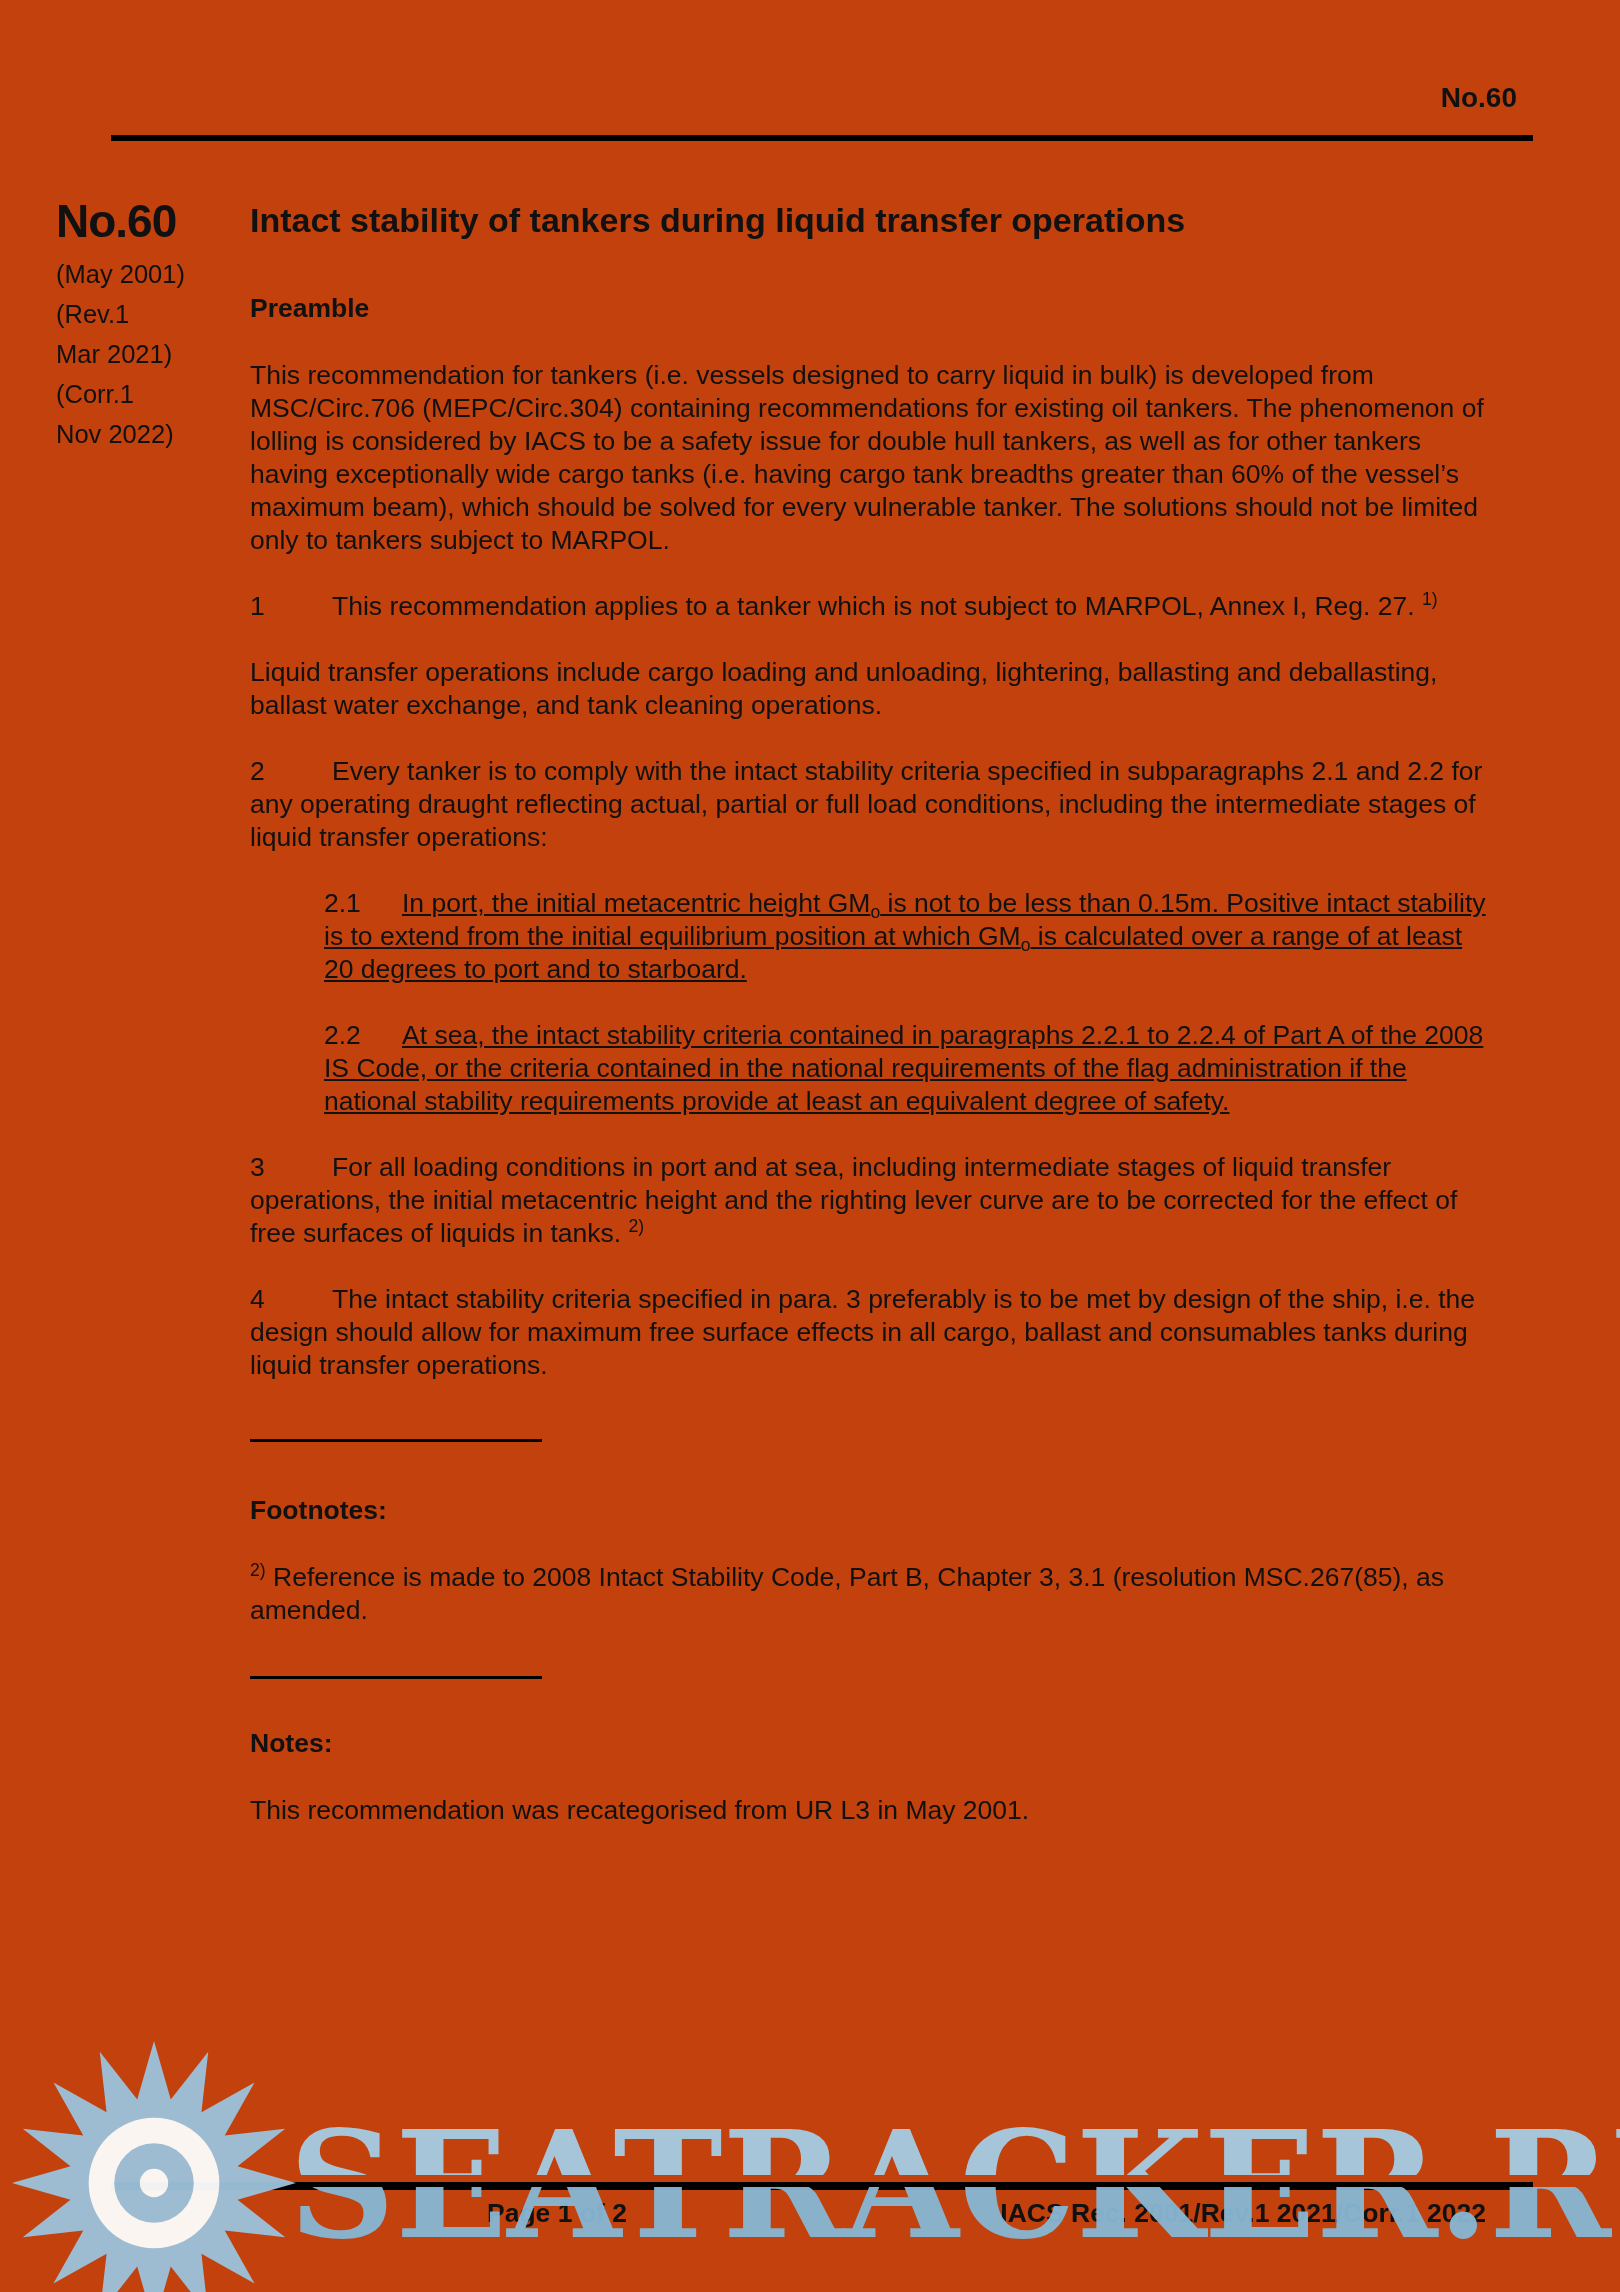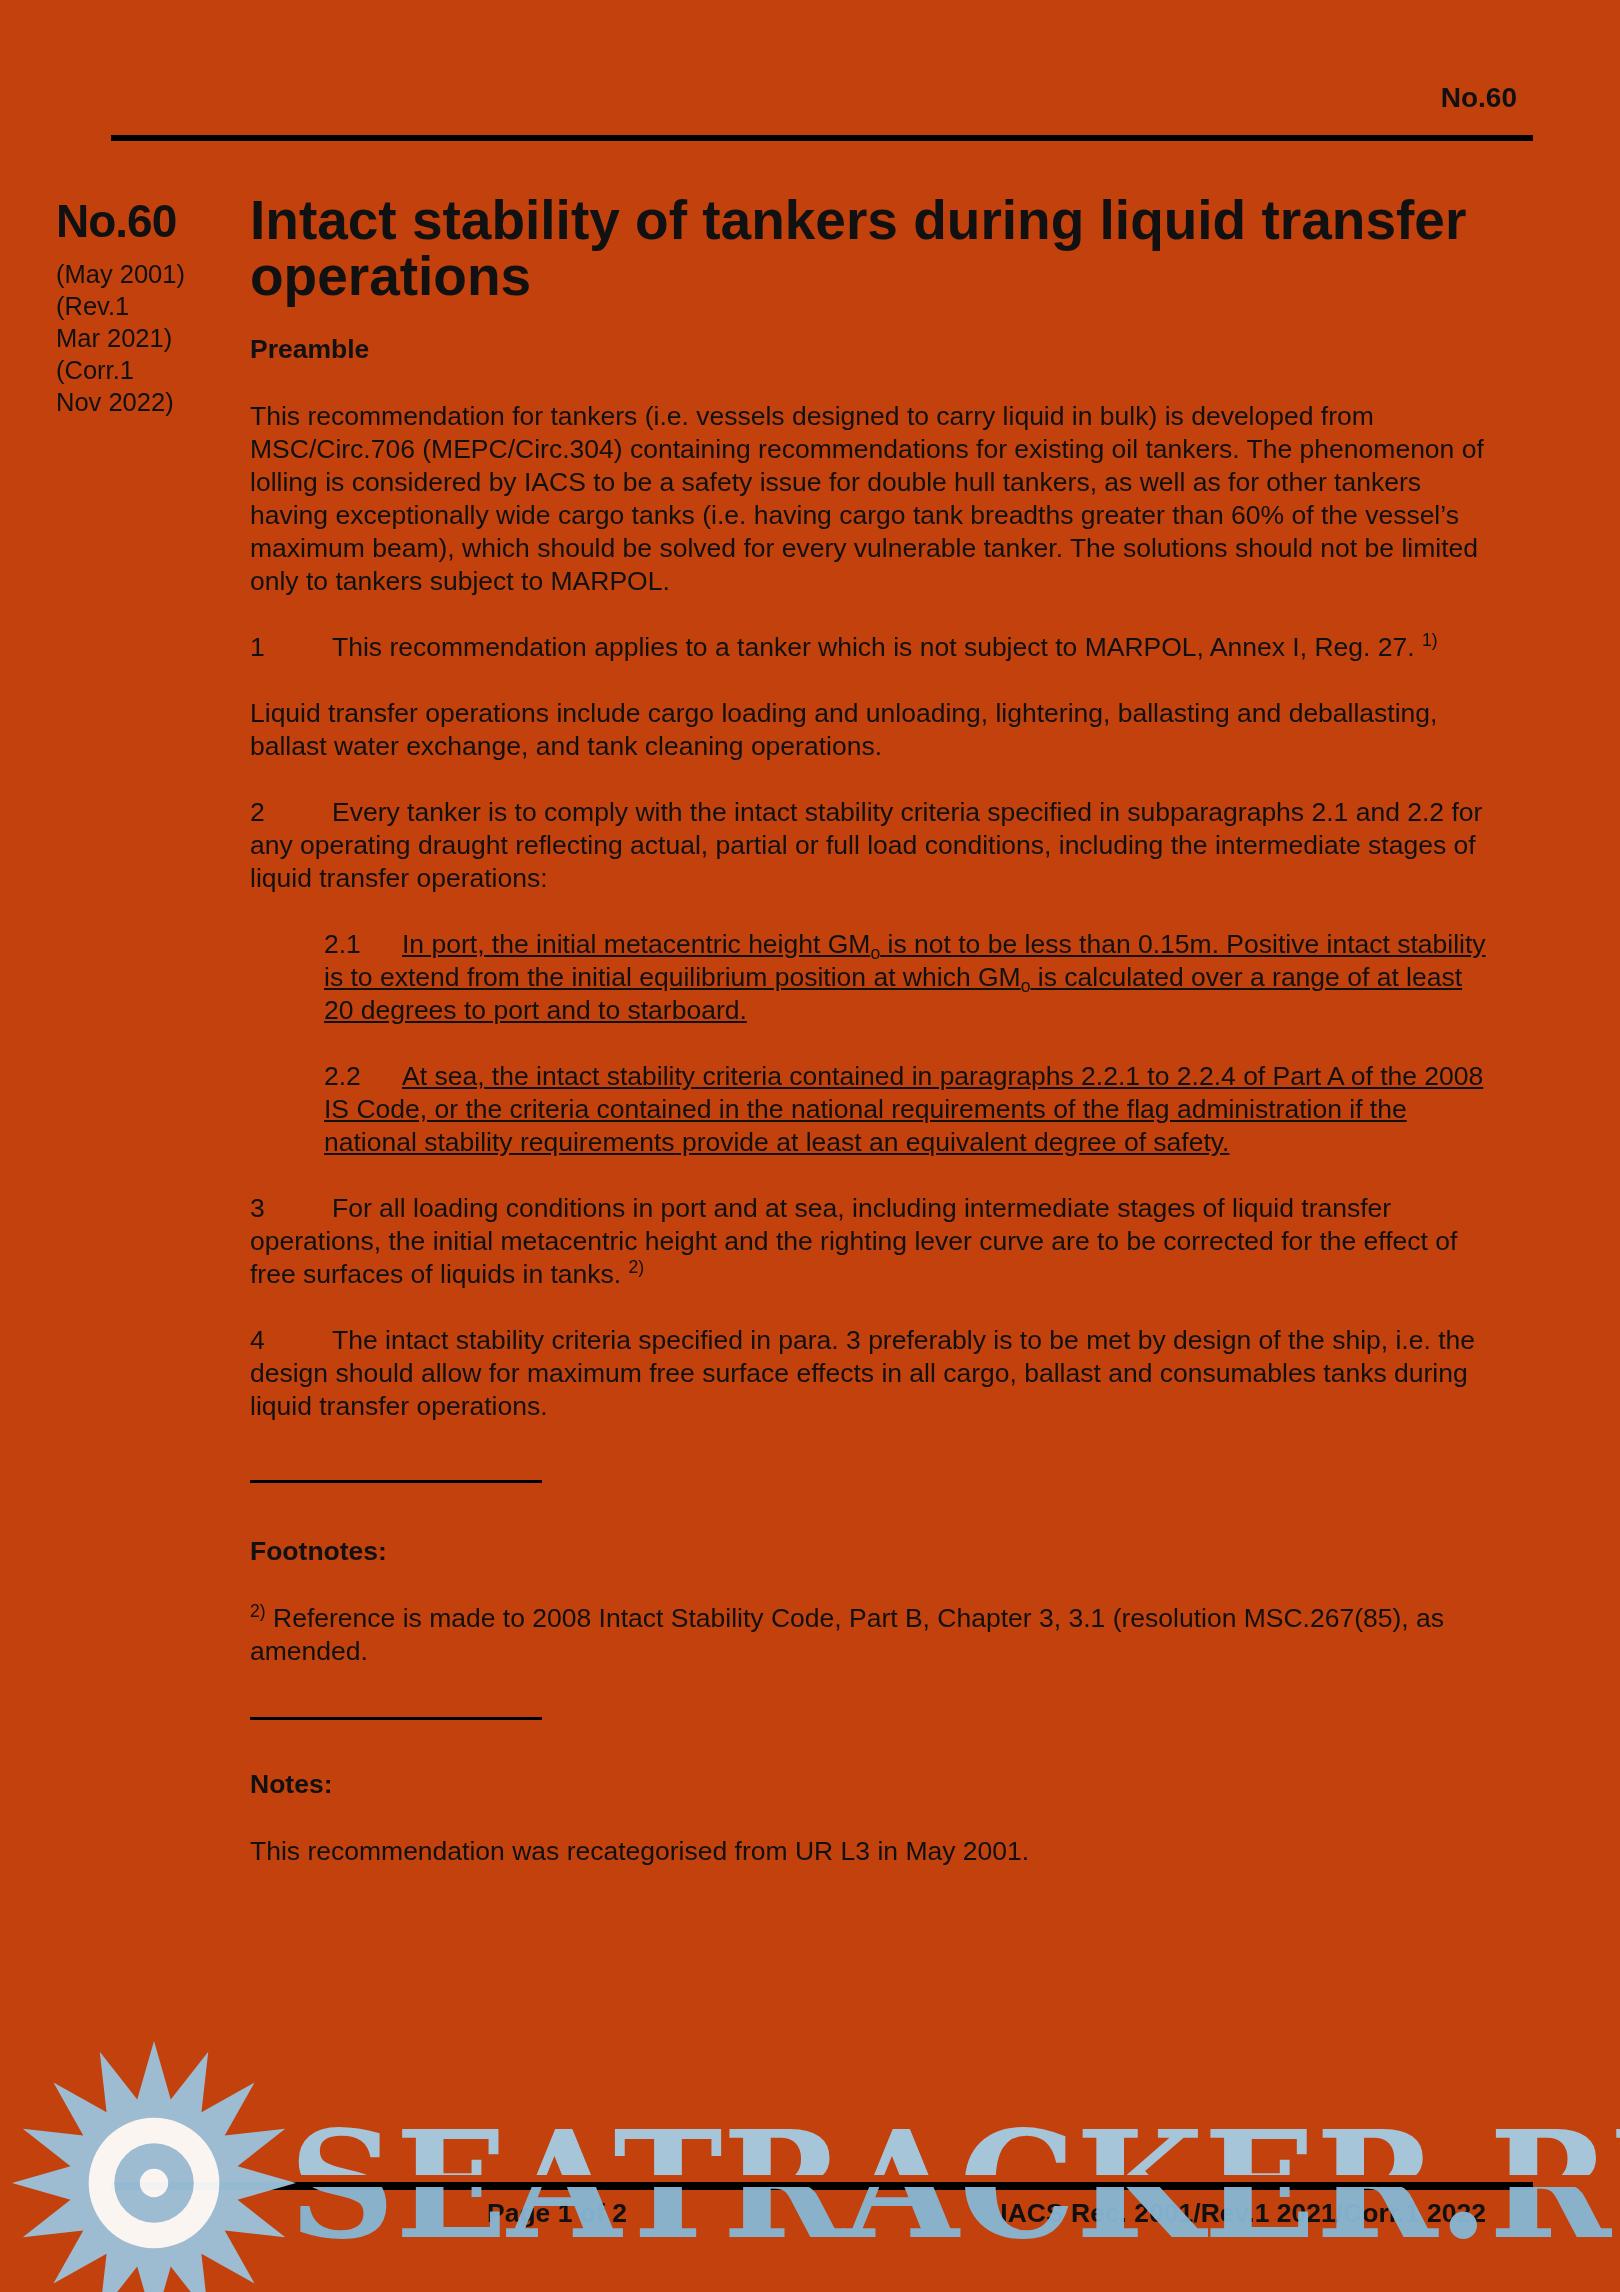--- a/index.html
+++ b/index.html
@@ -41,34 +41,35 @@
   }
   .doc-number {
     font-size: 46px;
     font-weight: bold;
     letter-spacing: -1px;
     margin-bottom: 9.8px;
   }
   .revision-line {
     font-size: 25.5px;
     line-height: 32px;
+    margin-top: 8px;
   }
 
   
   .content {
     position: absolute;
     top: 192px;
     left: 250px;
     width: 1243px;
   }
   .title {
-    font-size: 55px;
+    font-size: 34px;
     font-weight: bold;
     line-height: 56px;
-    margin-bottom: 30px;
+    margin-bottom: 45px;
   }
   .section-heading {
     font-size: 26.5px;
     font-weight: bold;
     margin-bottom: 35px;
   }
   .body-para {
     font-size: 26.5px;
     line-height: 33px;
     margin-bottom: 33px;

